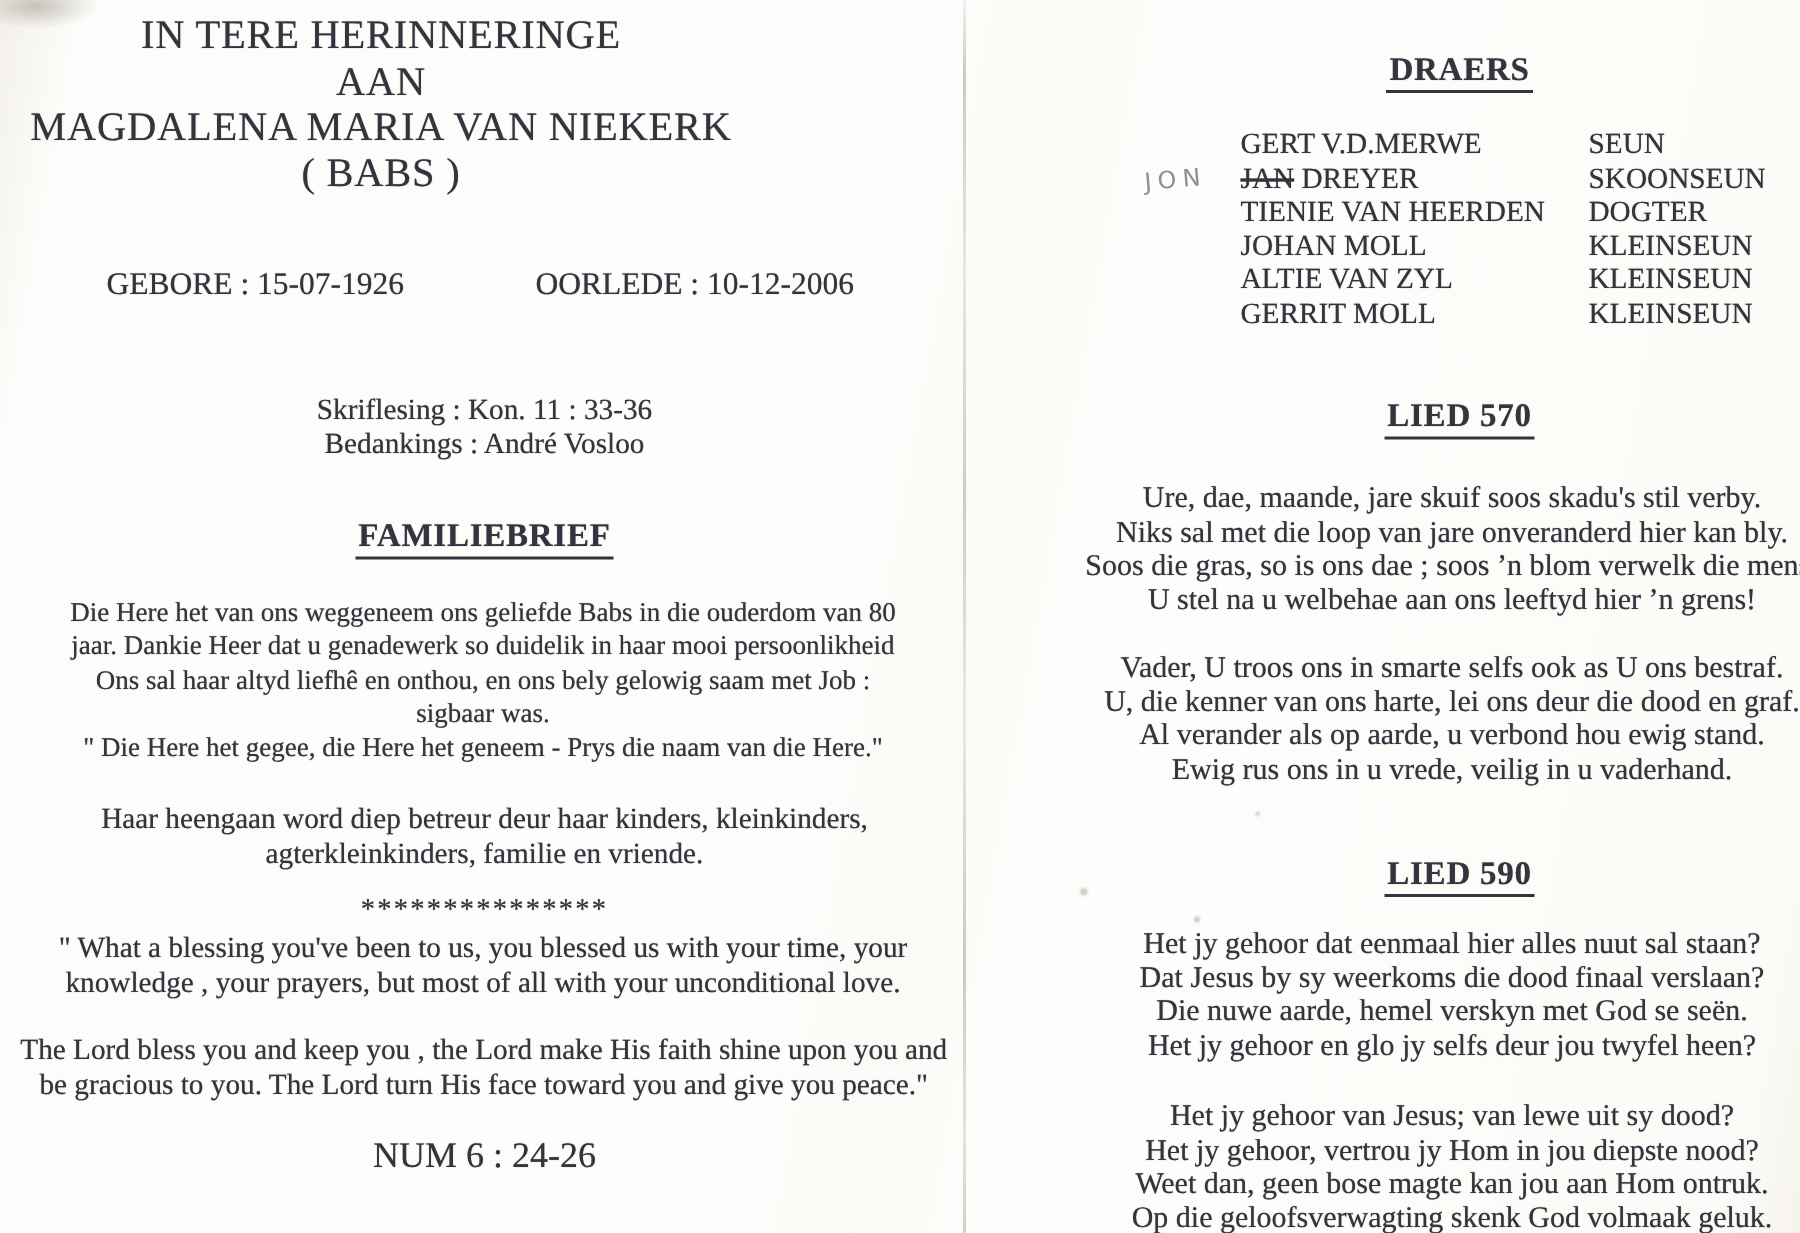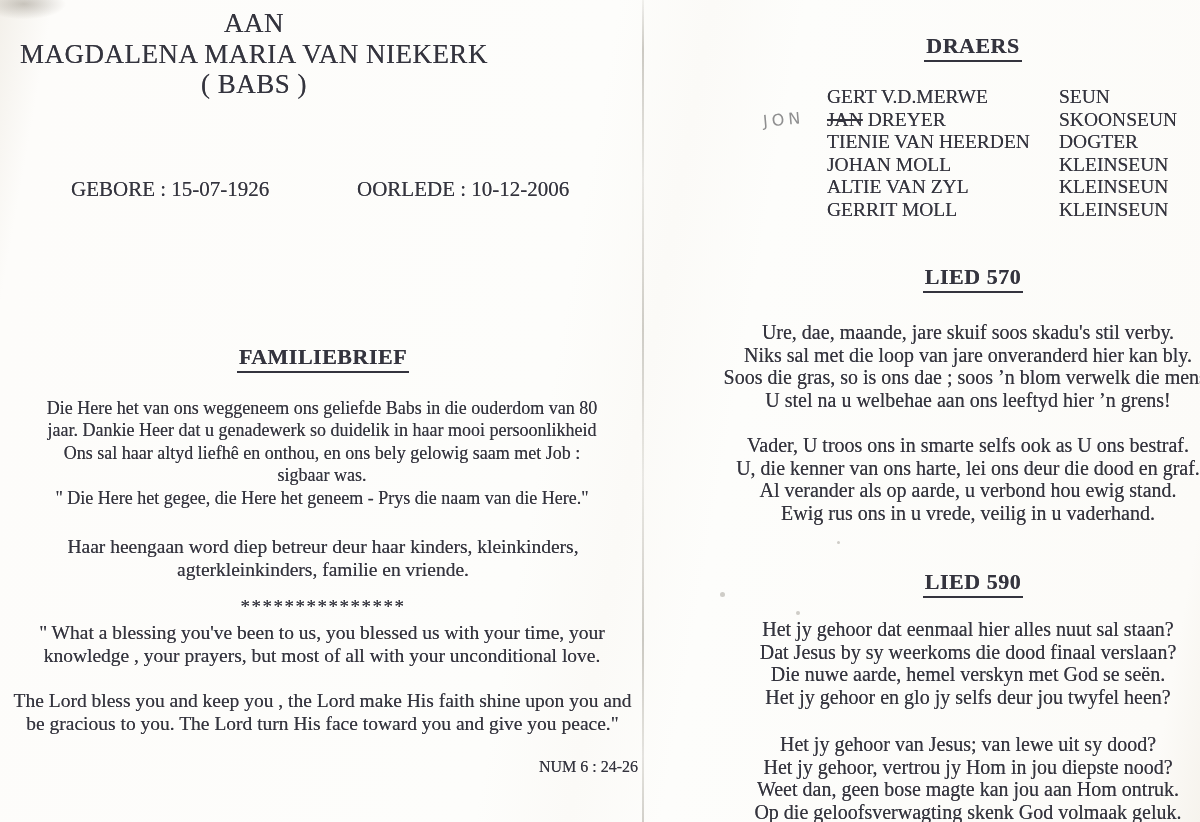--- a/index.html
+++ b/index.html
@@ -37,21 +37,21 @@
   .service-para{top:201px;left:8px;width:630px;font-size:19.5px;line-height:23.5px;}
   .service-details{top:262px;left:8px;width:630px;font-size:19.5px;line-height:23px;}
   .heading{font-weight:bold;font-size:22px;letter-spacing:.5px;}
   .heading .underline{display:inline-block;border-bottom:2.5px solid currentColor;padding:0 2px 1px 2px;}
   .familiebrief-heading{top:344px;left:8px;width:630px;}
   .family-letter{top:397px;left:4px;width:636px;font-size:18px;line-height:22.4px;}
   .mourning{top:535px;left:8px;width:630px;font-size:19.5px;line-height:23px;}
   .stars-sep{top:596px;left:8px;width:630px;font-size:19px;letter-spacing:1.5px;}
   .blessing{top:622px;left:4px;width:636px;font-size:19.5px;line-height:22.5px;}
   .benediction{top:690px;left:0;width:645px;font-size:19.5px;line-height:22.8px;}
-  .scripture-ref{top:758px;left:8px;width:630px;font-size:16px;text-align:right;}
+  .scripture-ref{top:758px;left:8px;width:630px;font-size:24px;}
   
   .draers-heading{top:33px;left:0;width:600px;}
   .bearers{top:86px;left:0;width:555px;font-size:19.5px;padding-left:48px;}
   .bearer-row{position:relative;height:22.5px;}
   .bearer-name{position:absolute;left:106px;top:0;white-space:nowrap;}
   .bearer-role{position:absolute;left:338px;top:0;white-space:nowrap;}
   .struck{text-decoration:line-through;text-decoration-thickness:2px;}
   .handwritten-note{
     position:absolute;left:42px;top:1px;
     font-family:"DejaVu Sans", sans-serif;font-size:16px;letter-spacing:4px;
@@ -69,31 +69,36 @@
 <body>
 
 <div class="artifact fold-line"></div>
 <div class="artifact speck" style="left:720px;top:592px;"></div>
 <div class="artifact speck" style="left:796px;top:611px;width:4px;height:4px;"></div>
 <div class="artifact speck" style="left:837px;top:541px;width:3px;height:3px;"></div>
 
 <div class="page page-left scan-text">
 
   <div class="abs title-block ctr">
+    <div class="ln">IN TERE HERINNERINGE</div>
     <div class="ln">AAN</div>
     <div class="ln">MAGDALENA MARIA VAN NIEKERK</div>
     <div class="ln">( BABS )</div>
   </div>
 
   <div class="abs dates-row">
     <span class="date-born ln">GEBORE : 15-07-1926</span>
     <span class="date-died ln">OORLEDE : 10-12-2006</span>
   </div>
 
 
+  <div class="abs service-details ctr">
+    <div class="ln">Skriflesing : Kon. 11 : 33-36</div>
+    <div class="ln">Bedankings : André Vosloo</div>
+  </div>
 
   <div class="abs familiebrief-heading heading ctr">
     <span class="underline">FAMILIEBRIEF</span>
   </div>
 
   <div class="abs family-letter ctr">
     <div class="ln">Die Here het van ons weggeneem ons geliefde Babs in die ouderdom van 80</div>
     <div class="ln">jaar. Dankie Heer dat u genadewerk so duidelik in haar mooi persoonlikheid</div>
     <div class="ln">Ons sal haar altyd liefhê en onthou, en ons bely gelowig saam met Job :</div>
     <div class="ln">sigbaar was.</div>

